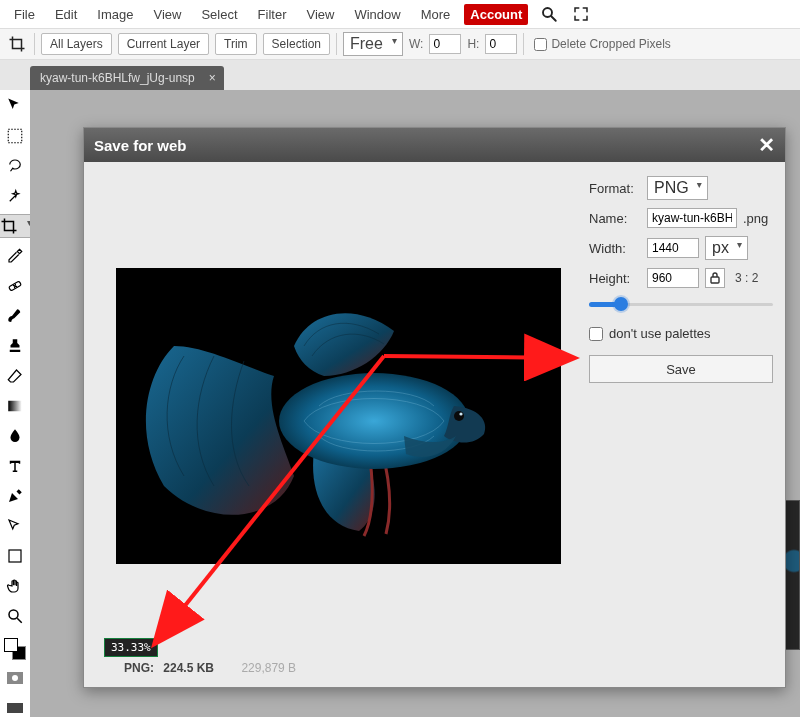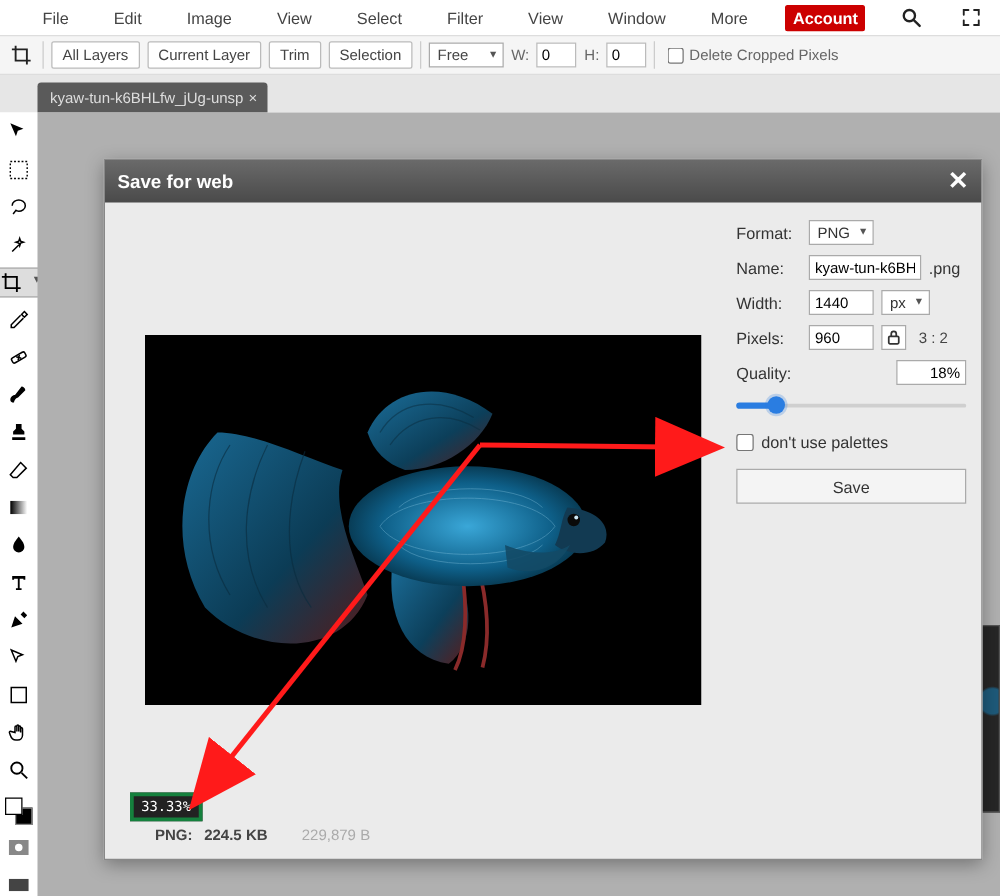--- a/index.html
+++ b/index.html
@@ -1,35 +1,35 @@
 <!DOCTYPE html>
 <html><head>
 <meta charset="utf-8">
 <style>
   * { box-sizing: border-box; margin: 0; padding: 0; font-family: Arial, Helvetica, sans-serif; }
   html, body { width: 800px; height: 717px; overflow: hidden; background: #fff; }
   body { position: relative; font-size: 13px; color: #444; }
 
   
-  .menubar { height: 28px; background: #fff; display: flex; align-items: center; padding: 0 6px; gap: 20px; margin-left: 20px; }
+  .menubar { height: 28px; background: #fff; display: flex; align-items: center; padding: 0 6px; gap: 4px; }
   .menubar .menu-item { padding: 4px 8px; cursor: default; }
   .menubar .account { background: #c00; color: #fff; font-weight: bold; padding: 3px 6px; border-radius: 2px; margin-left: 2px; }
   .menubar .topicon { width: 22px; height: 22px; display: flex; align-items: center; justify-content: center; margin-left: 6px; }
 
   
   .optbar { height: 32px; background: #f5f5f5; border-top: 1px solid #ddd; border-bottom: 1px solid #ddd; display: flex; align-items: center; gap: 6px; padding: 0 6px; }
   .optbar .optbtn { background: #fff; border: 1px solid #bbb; padding: 3px 8px; border-radius: 2px; font-size: 12px; }
   .optbar .label { font-size: 12px; color: #666; }
   .optbar input[type="text"] { width: 32px; height: 20px; border: 1px solid #bbb; font-size: 12px; text-align: left; padding: 0 3px; }
   .opt-sep { width: 1px; height: 22px; background: #ccc; }
   .opt-crop { width: 22px; height: 22px; display:flex; align-items:center; justify-content:center; }
 
   
   .doctabs { height: 30px; background: #e6e6e6; display: flex; align-items: flex-end; padding-left: 30px; }
-  .doctab { background: #5a5a5a; color: #ddd; padding: 5px 8px 5px 10px; font-size: 12px; border-top-left-radius: 3px; border-top-right-radius: 3px; display: flex; align-items: center; gap: 4px; max-width: 200px; }
+  .doctab { background: #5a5a5a; color: #ddd; padding: 5px 8px 5px 10px; font-size: 12px; border-top-left-radius: 3px; border-top-right-radius: 3px; display: flex; align-items: center; gap: 14px; max-width: 200px; }
   .doctab .txt { overflow: hidden; text-overflow: ellipsis; white-space: nowrap; }
   .doctab .x { font-family: sans-serif; }
 
   
   .toolcol { position: absolute; left: 0; top: 90px; width: 30px; background: #fff; display: flex; flex-direction: column; align-items: center; gap: 6px; padding-top: 4px; }
   .toolcol .tool { width: 24px; height: 24px; display: flex; align-items: center; justify-content: center; color: #222; }
   .toolcol .tool.sel { background: #ddd; }
   .swatches { width:22px; height:22px; position:relative; margin-top:4px; }
   .swatches .fg { position:absolute; left:0; top:0; width:14px; height:14px; background:#fff; border:1px solid #000; }
   .swatches .bg { position:absolute; right:0; bottom:0; width:14px; height:14px; background:#000; border:1px solid #888; }
@@ -38,29 +38,29 @@
   .canvas-area { position: absolute; left: 30px; top: 90px; right: 0; bottom: 0; background: #b0b0b0; }
 
   
   .dialog { position: absolute; left: 83px; top: 127px; width: 703px; height: 561px; background: #ebebeb; border: 1px solid #888; box-shadow: 0 4px 14px rgba(0,0,0,.35); display: flex; flex-direction: column; }
   .dialog .titlebar { height: 34px; background: linear-gradient(#6a6a6a,#4a4a4a); color: #fff; display: flex; align-items: center; padding: 0 10px; font-size: 15px; font-weight: bold; justify-content: space-between; }
   .dialog .titlebar .close { font-size: 20px; line-height: 1; cursor: default; }
   .dialog .body { flex: 1; display: flex; padding: 14px 12px 12px 12px; position: relative; }
   .left { flex: 1; display: flex; flex-direction: column; }
   .preview { width: 445px; height: 296px; background: #000; margin-top: 92px; margin-left: 20px; position: relative; display:flex; align-items:center; justify-content:center; }
   .footer { margin-top: auto; font-size: 12px; color: #666; padding-left: 8px; }
-  .zoom-badge { display: inline-block; background: #222; color: #fff; padding: 2px 6px; font-family: monospace; font-size: 11px; margin-bottom: 4px; border:3px solid #15803d; }
+  .zoom-badge { display: inline-block; background: #222; color: #fff; padding: 2px 6px; font-family: monospace; font-size: 11px; margin-bottom: 4px; border:1px solid #15803d; }
   .footer .fmt { color: #444; font-weight: 600; padding-left: 20px; }
   .footer .kb { color: #444; font-weight: 600; margin-left: 6px; }
   .footer .bytes { color: #aaa; margin-left: 24px; }
 
   .right { width: 190px; padding-left: 6px; display: flex; flex-direction: column; gap: 8px; font-size: 13px; color: #333; }
   .row { display: flex; align-items: center; gap: 6px; }
   .row .lab { width: 52px; }
-  .sel { border: 1px solid #aaa; background: #fff; padding: 2px 18px 2px 6px; font-size: 12px; position: relative; min-width: 46px; }
+  .sel { border: 1px solid #aaa; background: #fff; padding: 2px 18px 2px 6px; font-size: 16px; position: relative; min-width: 46px; }
   .sel::after { content: "▾"; position: absolute; right: 5px; top: 2px; font-size: 10px; color: #555; }
   input.field { border: 1px solid #aaa; background: #fff; padding: 2px 4px; font-size: 12px; width: 90px; }
   input.num { width: 52px; text-align: left; }
   .ratio-lock { width: 20px; height: 20px; border: 1px solid #aaa; background: #fff; display:flex; align-items:center; justify-content:center; font-size:12px; }
   .ratio-txt { font-size: 12px; color: #444; margin-left: 4px; }
   input.qual { width: 56px; text-align: right; }
   .qlabel { flex: 1; }
   .slider-wrap { position: relative; height: 16px; }
   .slider-track { position: absolute; left: 0; right: 0; top: 7px; height: 3px; background: #cfcfcf; border-radius: 2px; }
   .slider-fill { position: absolute; left: 0; top: 6px; height: 5px; background: #2a7de1; border-radius: 3px; }
@@ -328,34 +328,30 @@
         <span class="lab">Name:</span>
         <input class="field" value="kyaw-tun-k6BHl" style="">
         <span>.png</span>
       </div>
       <div class="row">
         <span class="lab">Width:</span>
         <input class="field num" value="1440" style="">
         <div class="sel" style="min-width:34px">px</div>
       </div>
       <div class="row">
-        <span class="lab">Pixels:</span>
+        <span class="lab">Height:</span>
         <input class="field num" value="960" style="">
         <div class="ratio-lock">
           <svg width="12" height="14" viewBox="0 0 12 14" fill="none" stroke="#333" stroke-width="1.4">
               <rect x="2" y="6" width="8" height="6" rx="1"></rect>
               <path d="M4 6V4a2 2 0 114 0v2"></path>
             </svg>
         </div>
         <span class="ratio-txt">3 : 2</span>
       </div>
-      <div class="row">
-        <span class="qlabel">Quality:</span>
-        <input class="field qual" value="18%" style="">
-      </div>
       <div class="slider-wrap">
         <div class="slider-track"></div>
         <div class="slider-fill" id="qfill" style="width: 32px;"></div>
         <div class="slider-thumb" id="qthumb" style="left: 25px;"></div>
       </div>
       <label class="chkrow">
         <input type="checkbox" style="">
         <span>don't use palettes</span>
       </label>
       <div class="savebtn">Save</div>

